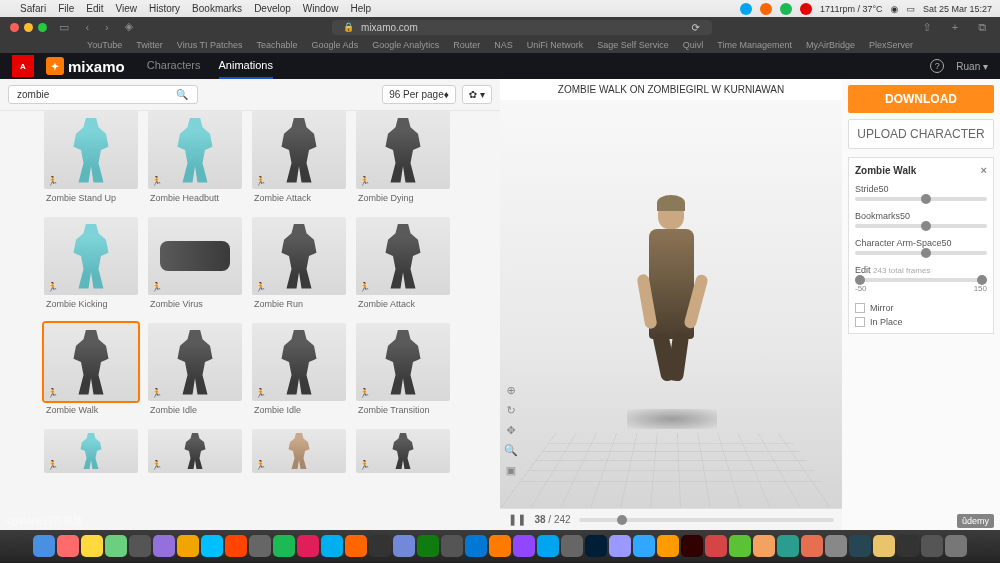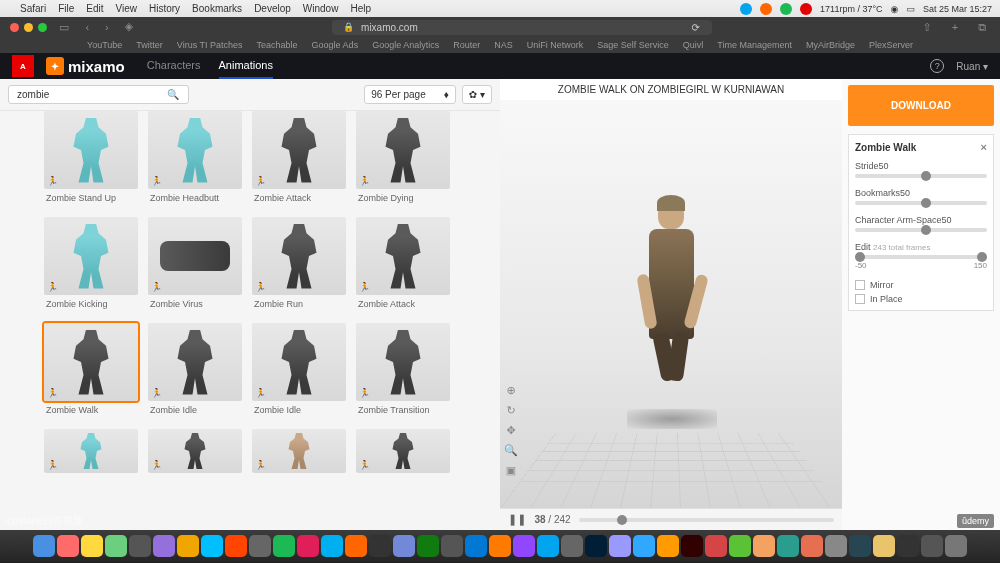--- a/index.html
+++ b/index.html
@@ -29,21 +29,21 @@
 .header-tabs{display:flex;gap:18px;margin-left:10px}
 .header-tab{color:#888;font-size:11px;padding:6px 0;cursor:pointer}
 .header-tab.active{color:#fff;border-bottom:2px solid #1d4ed8}
 .header-right{display:flex;align-items:center;gap:12px;color:#aaa;font-size:10px}
 .help-icon{width:14px;height:14px;border:1px solid #aaa;border-radius:50%;display:flex;align-items:center;justify-content:center;font-size:9px}
 .main-container{display:flex;height:451px}
 .left-panel{width:500px;background:#f5f5f5;display:flex;flex-direction:column}
 .search-bar{display:flex;align-items:center;padding:6px 8px;gap:6px;background:#f5f5f5;border-bottom:1px solid #e5e5e5}
 .search-input{flex:1;background:#fff;border:1px solid #d0d0d0;border-radius:3px;padding:3px 8px;font-size:10px;color:#333;display:flex;align-items:center;justify-content:space-between}
 .search-icon{color:#888;font-size:10px}
-.page-select{background:#fff;border:1px solid #d0d0d0;border-radius:3px;padding:3px 6px;font-size:10px;color:#333;display:flex;align-items:center;gap:18px}
+.page-select{background:#fff;border:1px solid #d0d0d0;border-radius:3px;padding:3px 6px;font-size:10px;color:#333;display:flex;align-items:center;gap:0}
 .gear-btn{background:#fff;border:1px solid #d0d0d0;border-radius:3px;padding:3px 6px;font-size:10px;color:#333;cursor:pointer}
 .grid-container{flex:1;overflow-y:auto;padding:0 8px 8px 44px}
 .grid{display:grid;grid-template-columns:repeat(4,94px);gap:10px}
 .card{display:flex;flex-direction:column}
 .thumb{width:94px;height:78px;background:linear-gradient(to bottom,#e8e8e8,#d8d8d8);border-radius:2px;display:flex;align-items:center;justify-content:center;position:relative;overflow:hidden}
 .card.selected .thumb{box-shadow:0 0 0 2px #ff7a00}
 .thumb-icon{position:absolute;bottom:3px;left:3px;font-size:9px;color:#888}
 .figure{width:50px;height:65px;position:relative}
 .fig-cyan{background:linear-gradient(180deg,#7dd3d8 20%,#5cb8bd 80%);clip-path:polygon(40% 0,60% 0,65% 15%,80% 25%,85% 45%,70% 50%,65% 70%,75% 100%,55% 100%,50% 75%,45% 100%,25% 100%,35% 70%,30% 50%,15% 45%,20% 25%,35% 15%)}
 .fig-dark{background:linear-gradient(180deg,#5a5a5a 20%,#3a3a3a 80%);clip-path:polygon(40% 0,60% 0,65% 15%,80% 25%,85% 45%,70% 50%,65% 70%,75% 100%,55% 100%,50% 75%,45% 100%,25% 100%,35% 70%,30% 50%,15% 45%,20% 25%,35% 15%)}
@@ -64,21 +64,21 @@
 .char-leg-r{width:16px;height:48px;background:#4a3d2e;position:absolute;right:8px;bottom:-42px;border-radius:6px;transform:rotate(8deg)}
 .char-shadow{width:90px;height:20px;background:radial-gradient(ellipse,rgba(0,0,0,0.3),transparent);position:absolute;bottom:-50px;left:-2px;z-index:-1}
 .viewport-tools{position:absolute;left:4px;bottom:30px;display:flex;flex-direction:column;gap:6px}
 .vp-tool{width:14px;height:14px;color:#888;font-size:11px;cursor:pointer;text-align:center}
 .timeline{height:22px;display:flex;align-items:center;padding:0 8px;gap:8px;background:#f5f5f5;border-top:1px solid #e0e0e0}
 .play-btn{font-size:11px;color:#666;cursor:pointer}
 .time-display{font-size:10px;color:#666}
 .time-track{flex:1;height:4px;background:#ddd;border-radius:2px;position:relative}
 .time-thumb{width:10px;height:10px;background:#888;border-radius:50%;position:absolute;top:-3px;left:15%}
 .right-panel{width:158px;background:#fafafa;display:flex;flex-direction:column;padding:6px;gap:6px}
-.panel-btn{padding:15px;font-size:10px;text-align:center;border-radius:2px;cursor:pointer;border:1px solid #ddd}
+.panel-btn{padding:7px;font-size:12px;text-align:center;border-radius:2px;cursor:pointer;border:1px solid #ddd}
 .btn-download{background:#ff8c1a;color:white;border:none;font-weight:bold}
 .btn-secondary{background:#fff;color:#666}
 .panel-section{background:#fff;border:1px solid #e0e0e0;padding:6px;margin-top:2px}
 .panel-title{display:flex;justify-content:space-between;align-items:center;font-size:10px;font-weight:bold;color:#333;margin-bottom:8px}
 .close-x{color:#888;cursor:pointer;font-size:11px}
 .slider-row{margin-bottom:10px}
 .slider-label{display:flex;justify-content:flex-start;font-size:9px;color:#555;margin-bottom:3px}
 .slider-track{height:4px;background:#ddd;border-radius:2px;position:relative}
 .slider-thumb{width:10px;height:10px;background:#888;border-radius:50%;position:absolute;top:-3px}
 .trim-labels{display:flex;justify-content:space-between;font-size:8px;color:#888;margin-top:2px}
@@ -330,20 +330,21 @@
       <span class="play-btn">❚❚</span>
       <span class="time-display"><b>38</b> / <span>242</span></span>
       <div class="time-track">
         <div class="time-thumb"></div>
       </div>
     </div>
   </div>
 
   <div class="right-panel">
     <div class="panel-btn btn-download">DOWNLOAD</div>
+    <div class="panel-btn btn-secondary">UPLOAD CHARACTER</div>
     <div class="panel-section">
       <div class="panel-title">
         <span>Zombie Walk</span>
         <span class="close-x">×</span>
       </div>
       <div id="sliders">
           <div class="slider-row">
             <div class="slider-label">
               <span>Stride</span>
               <span>50</span>

